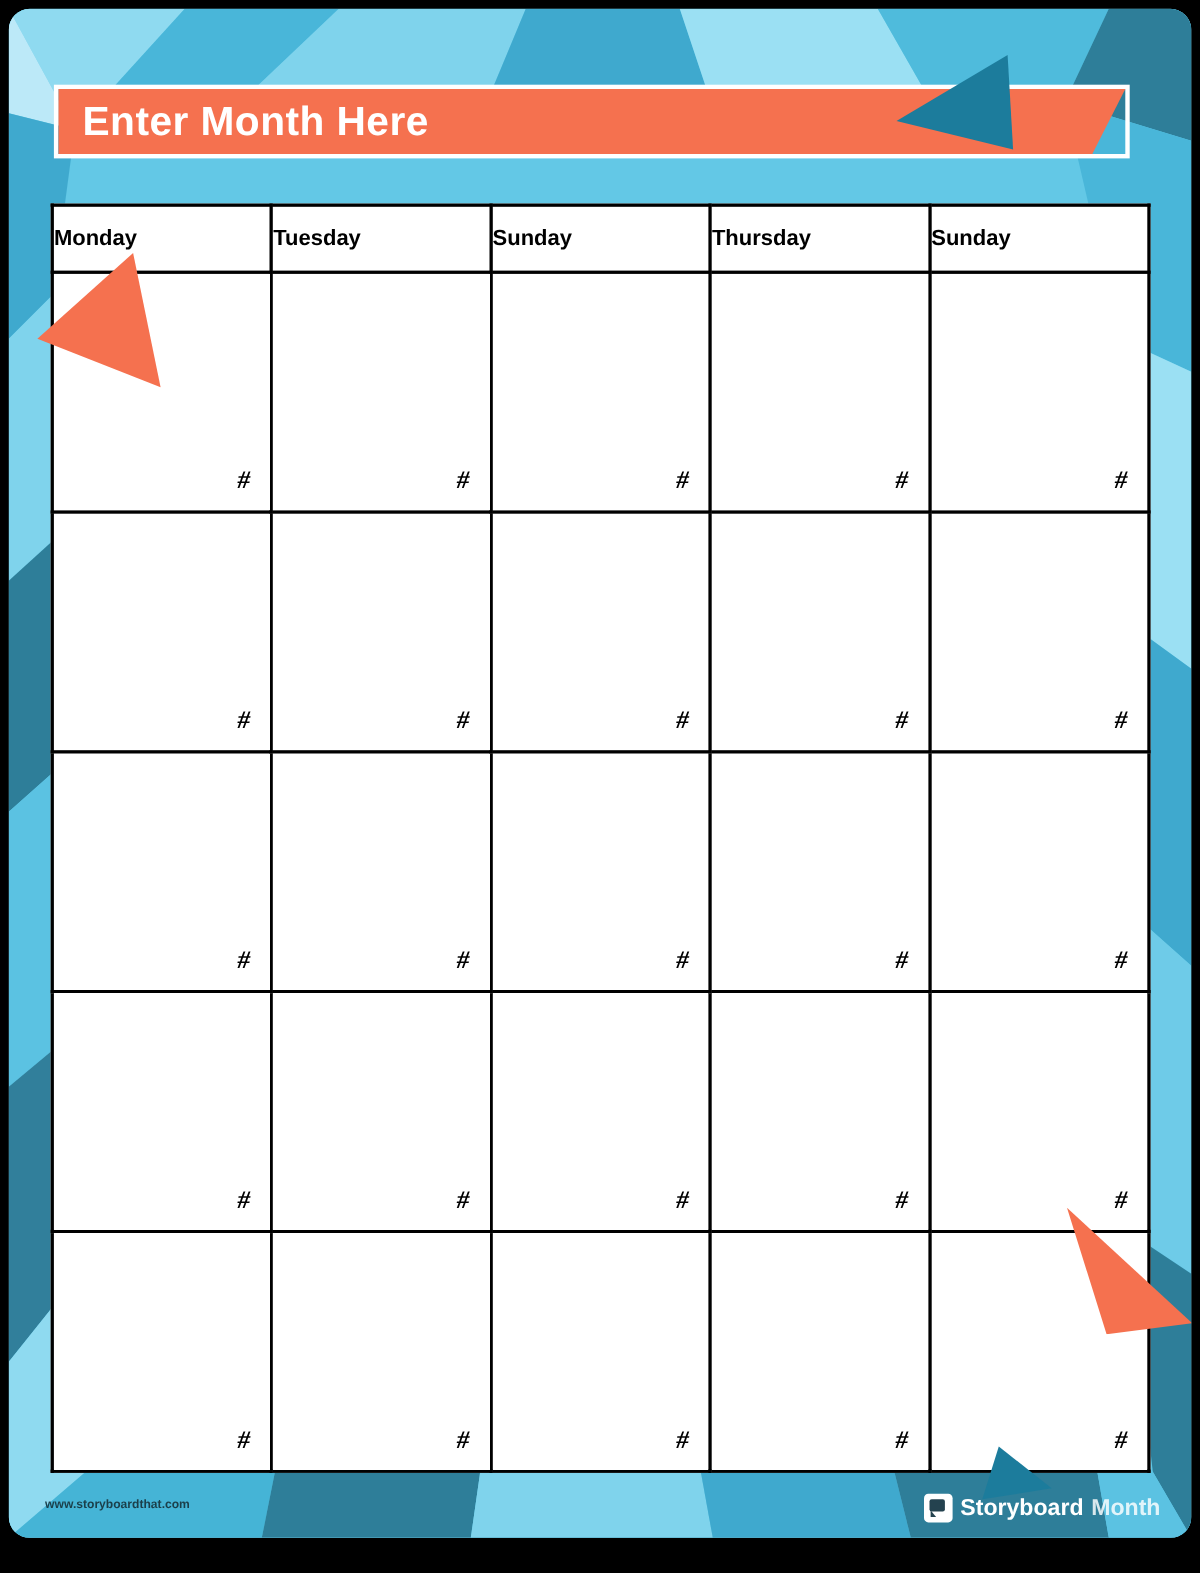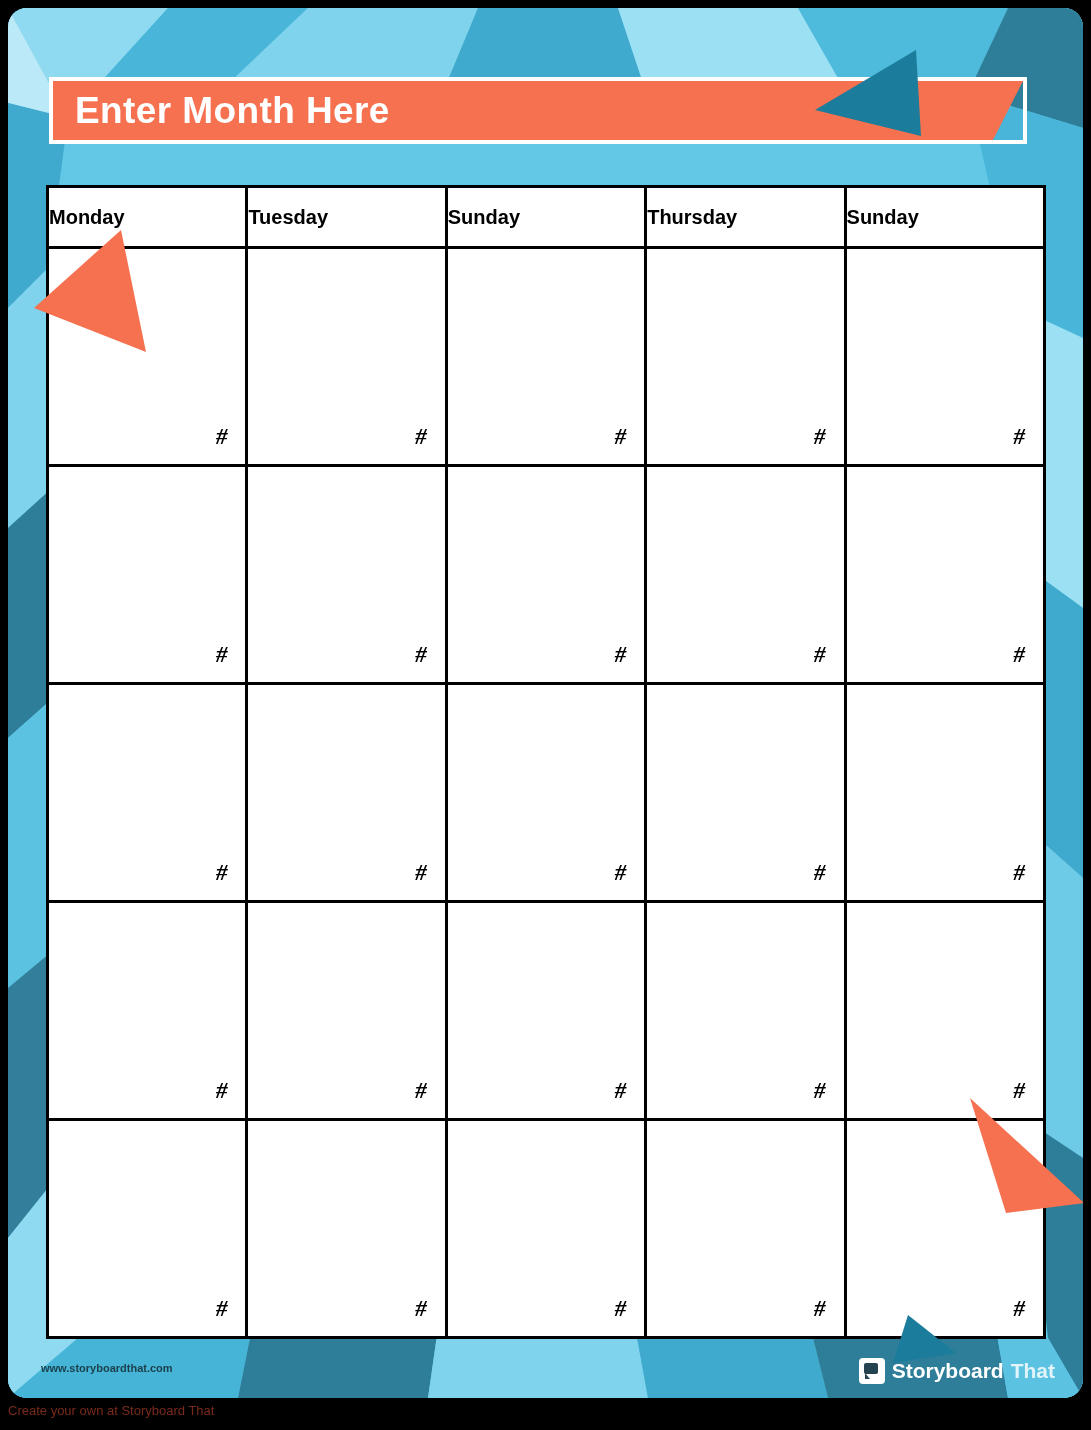--- a/index.html
+++ b/index.html
@@ -354,20 +354,19 @@
 
     <svg class="deco" style="left:880px; top:1305px; width:75px; height:55px;" viewBox="0 0 75 55">
       <polygon points="5,50 20,2 68,40" fill="#1C7C9C"></polygon>
     </svg>
 
     <div id="footer-url">www.storyboardthat.com</div>
 
     <div id="brand">
       <div id="brand-mark"></div>
       <span class="brand-text brand-a">Storyboard</span>
-        <span class="brand-text brand-b">That</span>
+        <span class="brand-text brand-b">Month</span>
     </div>
 
   </div>
 
-  <div id="caption">Create your own at Storyboard That</div>
 
 </div>
 
 </body></html>

